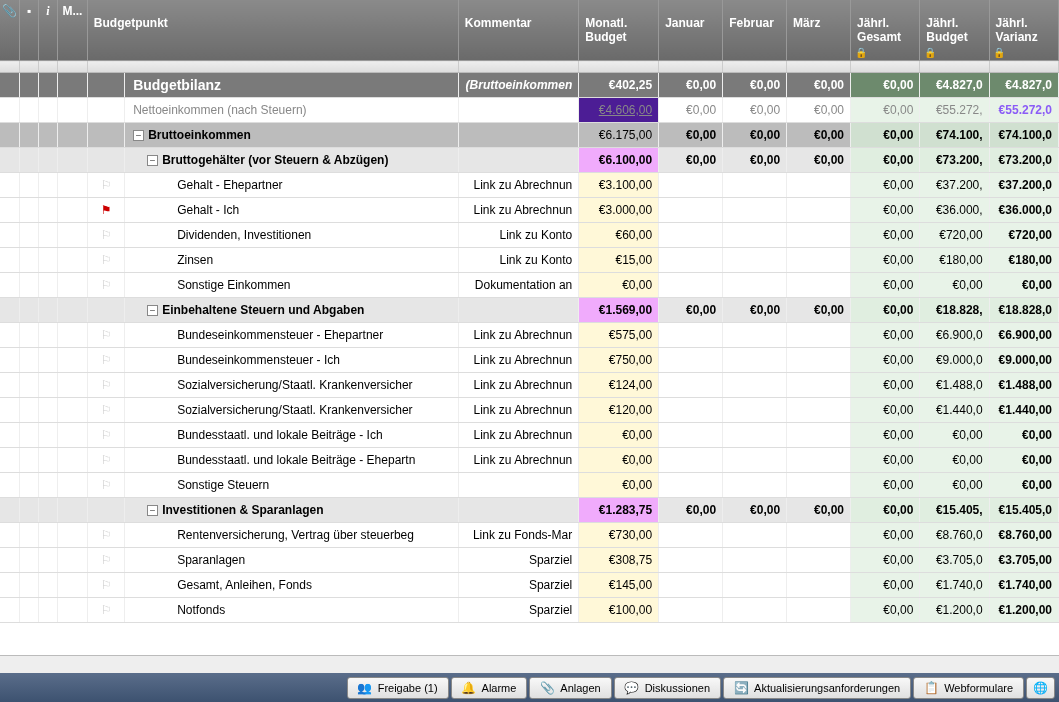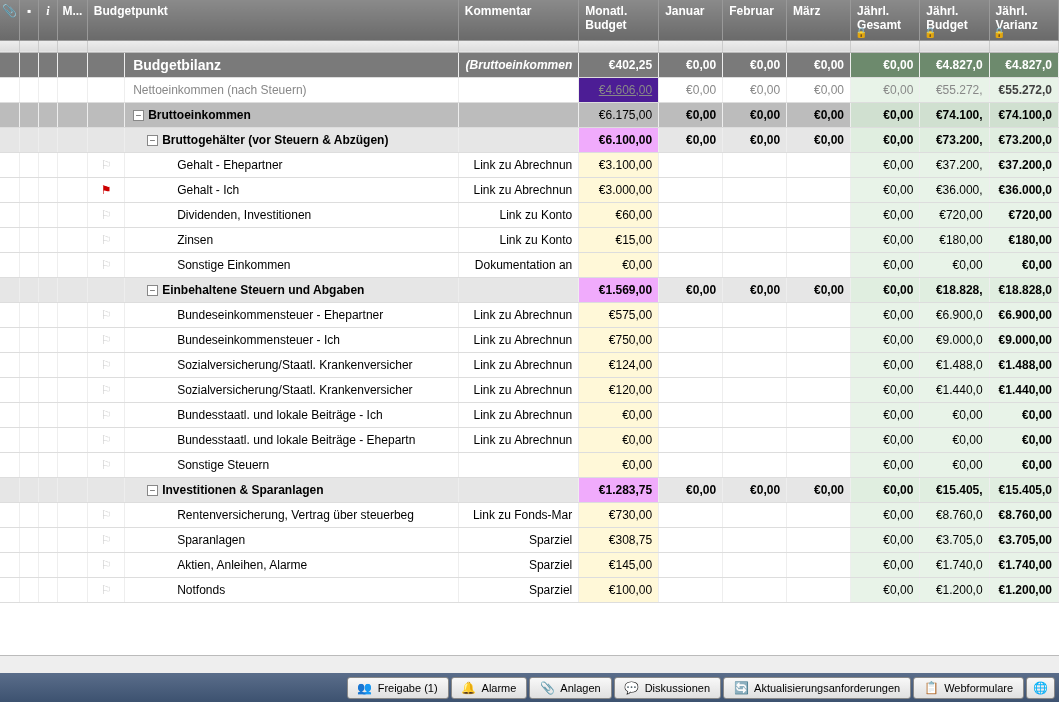--- a/index.html
+++ b/index.html
@@ -1,20 +1,20 @@
 <!DOCTYPE html>
 <html><head>
 <meta charset="utf-8">
 <style>
 * { box-sizing: border-box; margin: 0; padding: 0; }
 body { font-family: Arial, sans-serif; font-size: 12px; overflow: hidden; background: #fff; }
 .container { height: 702px; width: 1059px; display: flex; flex-direction: column; }
 .grid-wrapper { flex: 1; overflow: hidden; position: relative; }
 table { border-collapse: collapse; table-layout: fixed; width: 100%; }
-th { background: linear-gradient(#8a8a8a, #6a6a6a); color: #fff; font-weight: bold; text-align: left; padding: 4px 6px; border-right: 1px solid #999; border-bottom: 1px solid #999; height: 40px; vertical-align: top; font-size: 12px; position: relative; }
+th { background: linear-gradient(#8a8a8a, #6a6a6a); color: #fff; font-weight: bold; text-align: left; padding: 16px 6px; border-right: 1px solid #999; border-bottom: 1px solid #999; height: 40px; vertical-align: top; font-size: 12px; position: relative; }
 th.narrow { width: 18px; text-align: center; padding: 4px 2px; }
 th .lock { position: absolute; bottom: 2px; left: 4px; font-size: 10px; color: #ddd; }
 tr.subheader td { background: linear-gradient(#eee, #ddd); height: 12px; border-bottom: 1px solid #bbb; border-right: 1px solid #ccc; }
 td { border-bottom: 1px solid #ddd; border-right: 1px solid #eee; padding: 0 6px; height: 25px; white-space: nowrap; overflow: hidden; text-overflow: ellipsis; }
 td.num { text-align: right; font-variant-numeric: tabular-nums; }
 td.flag { text-align: center; color: #ccc; }
 td.flag.active { color: #c00; }
 .lvl0 { background: #7a7a7a; color: #fff; font-weight: bold; }
 .lvl0 td.num-budget { background: #7a7a7a; }
 .lvl0 td.num-year { background: #6d8a6d; }
@@ -120,21 +120,21 @@
             <td class="flag"></td>
             <td class="flag"></td>
             <td class="indent1"><span>Nettoeinkommen (nach Steuern)</span></td>
             <td class="comment-col"></td>
             <td class="num num-budget" style="background: #4c1d95; text-decoration: underline;">€4.606,00</td>
             <td class="num">€0,00</td>
             <td class="num">€0,00</td>
             <td class="num">€0,00</td>
             <td class="num num-year" style="background: rgb(232, 243, 232); color: rgb(136, 136, 136);">€0,00</td>
             <td class="num num-year" style="background: rgb(232, 243, 232); color: rgb(136, 136, 136);">€55.272,</td>
-            <td class="num num-year" style="background: rgb(232, 243, 232); color: #404040; font-weight: bold;">€55.272,0</td>
+            <td class="num num-year" style="background: rgb(232, 243, 232); color: #8b5cf6; font-weight: bold;">€55.272,0</td>
           </tr>
           <tr class="lvl2">
             <td class="flag"></td>
             <td class="flag"></td>
             <td class="flag"></td>
             <td class="flag"></td>
             <td class="flag"></td>
             <td class="indent1"><span class="toggle">−</span><span>Bruttoeinkommen</span></td>
             <td class="comment-col"></td>
             <td class="num num-budget" style="font-weight: normal;">€6.175,00</td>
@@ -416,21 +416,21 @@
             <td class="num num-year">€0,00</td>
             <td class="num num-year">€3.705,0</td>
             <td class="num num-year" style="font-weight: bold;">€3.705,00</td>
           </tr>
           <tr class="lvl4">
             <td class="flag"></td>
             <td class="flag"></td>
             <td class="flag"></td>
             <td class="flag"></td>
             <td class="flag"><span class="flag-icon">⚐</span></td>
-            <td class="indent4"><span>Aktien, Anleihen, Alarme</span></td>
+            <td class="indent4"><span>Gesamt, Anleihen, Fonds</span></td>
             <td class="comment-col">Sparziel</td>
             <td class="num num-budget">€145,00</td>
             <td class="num"></td>
             <td class="num"></td>
             <td class="num"></td>
             <td class="num num-year">€0,00</td>
             <td class="num num-year">€1.740,0</td>
             <td class="num num-year" style="font-weight: bold;">€1.740,00</td>
           </tr>
           <tr class="lvl4">

